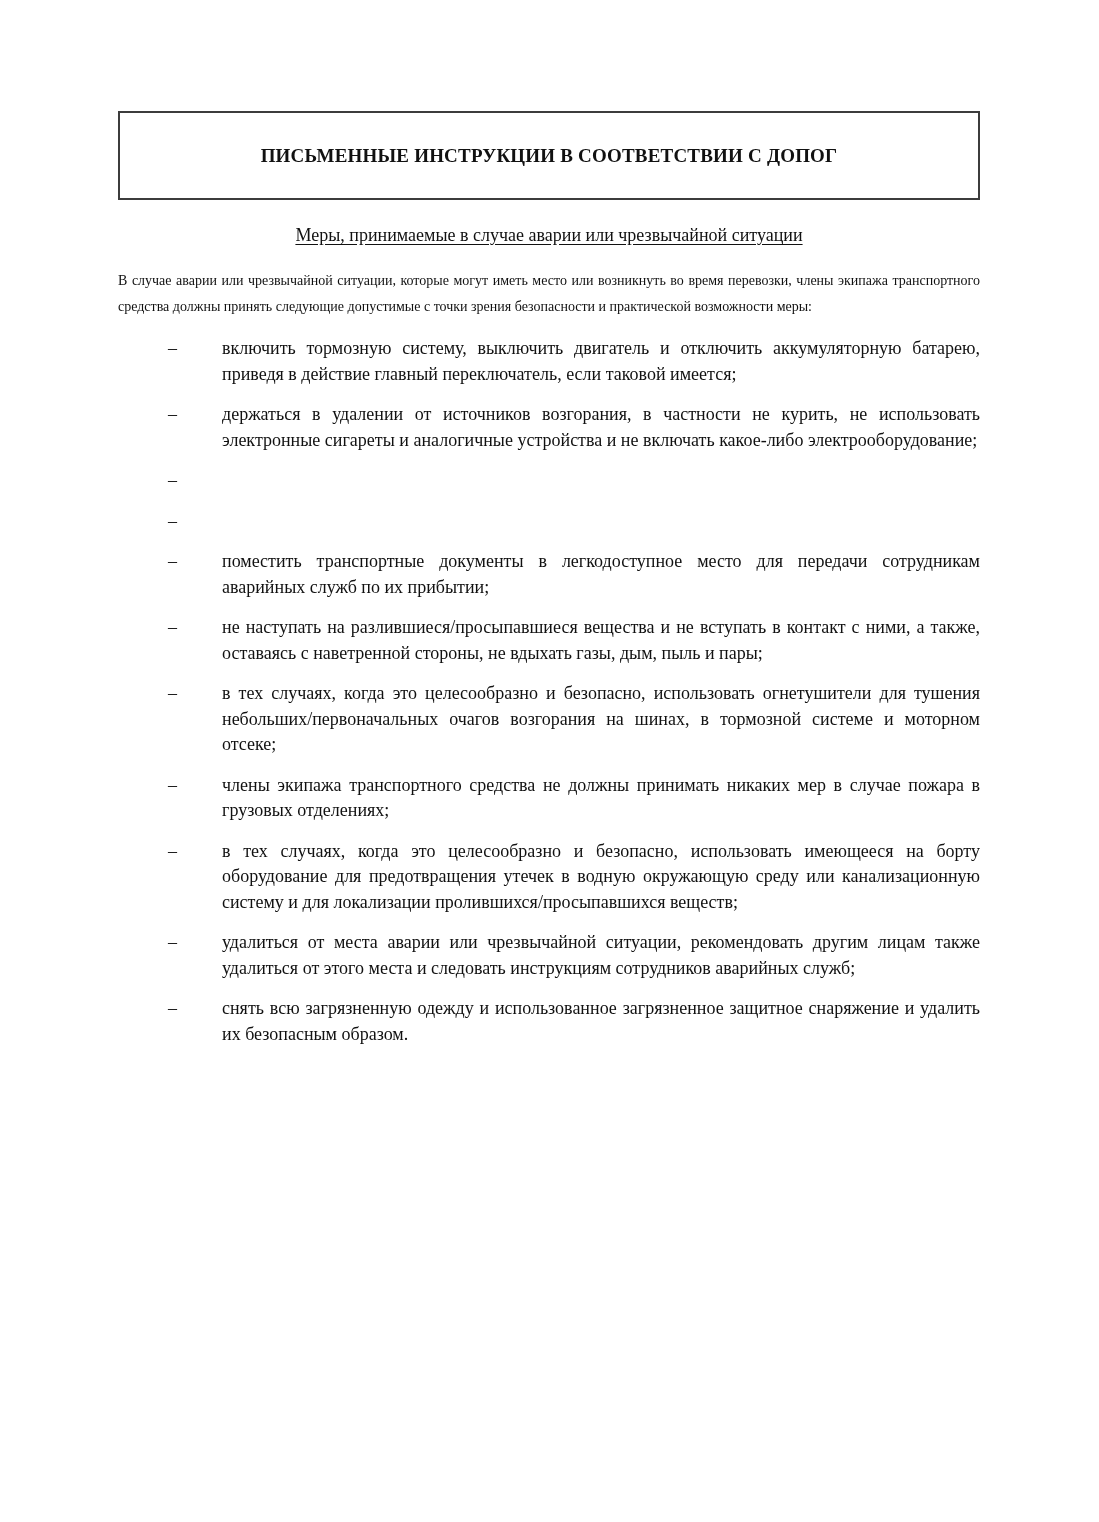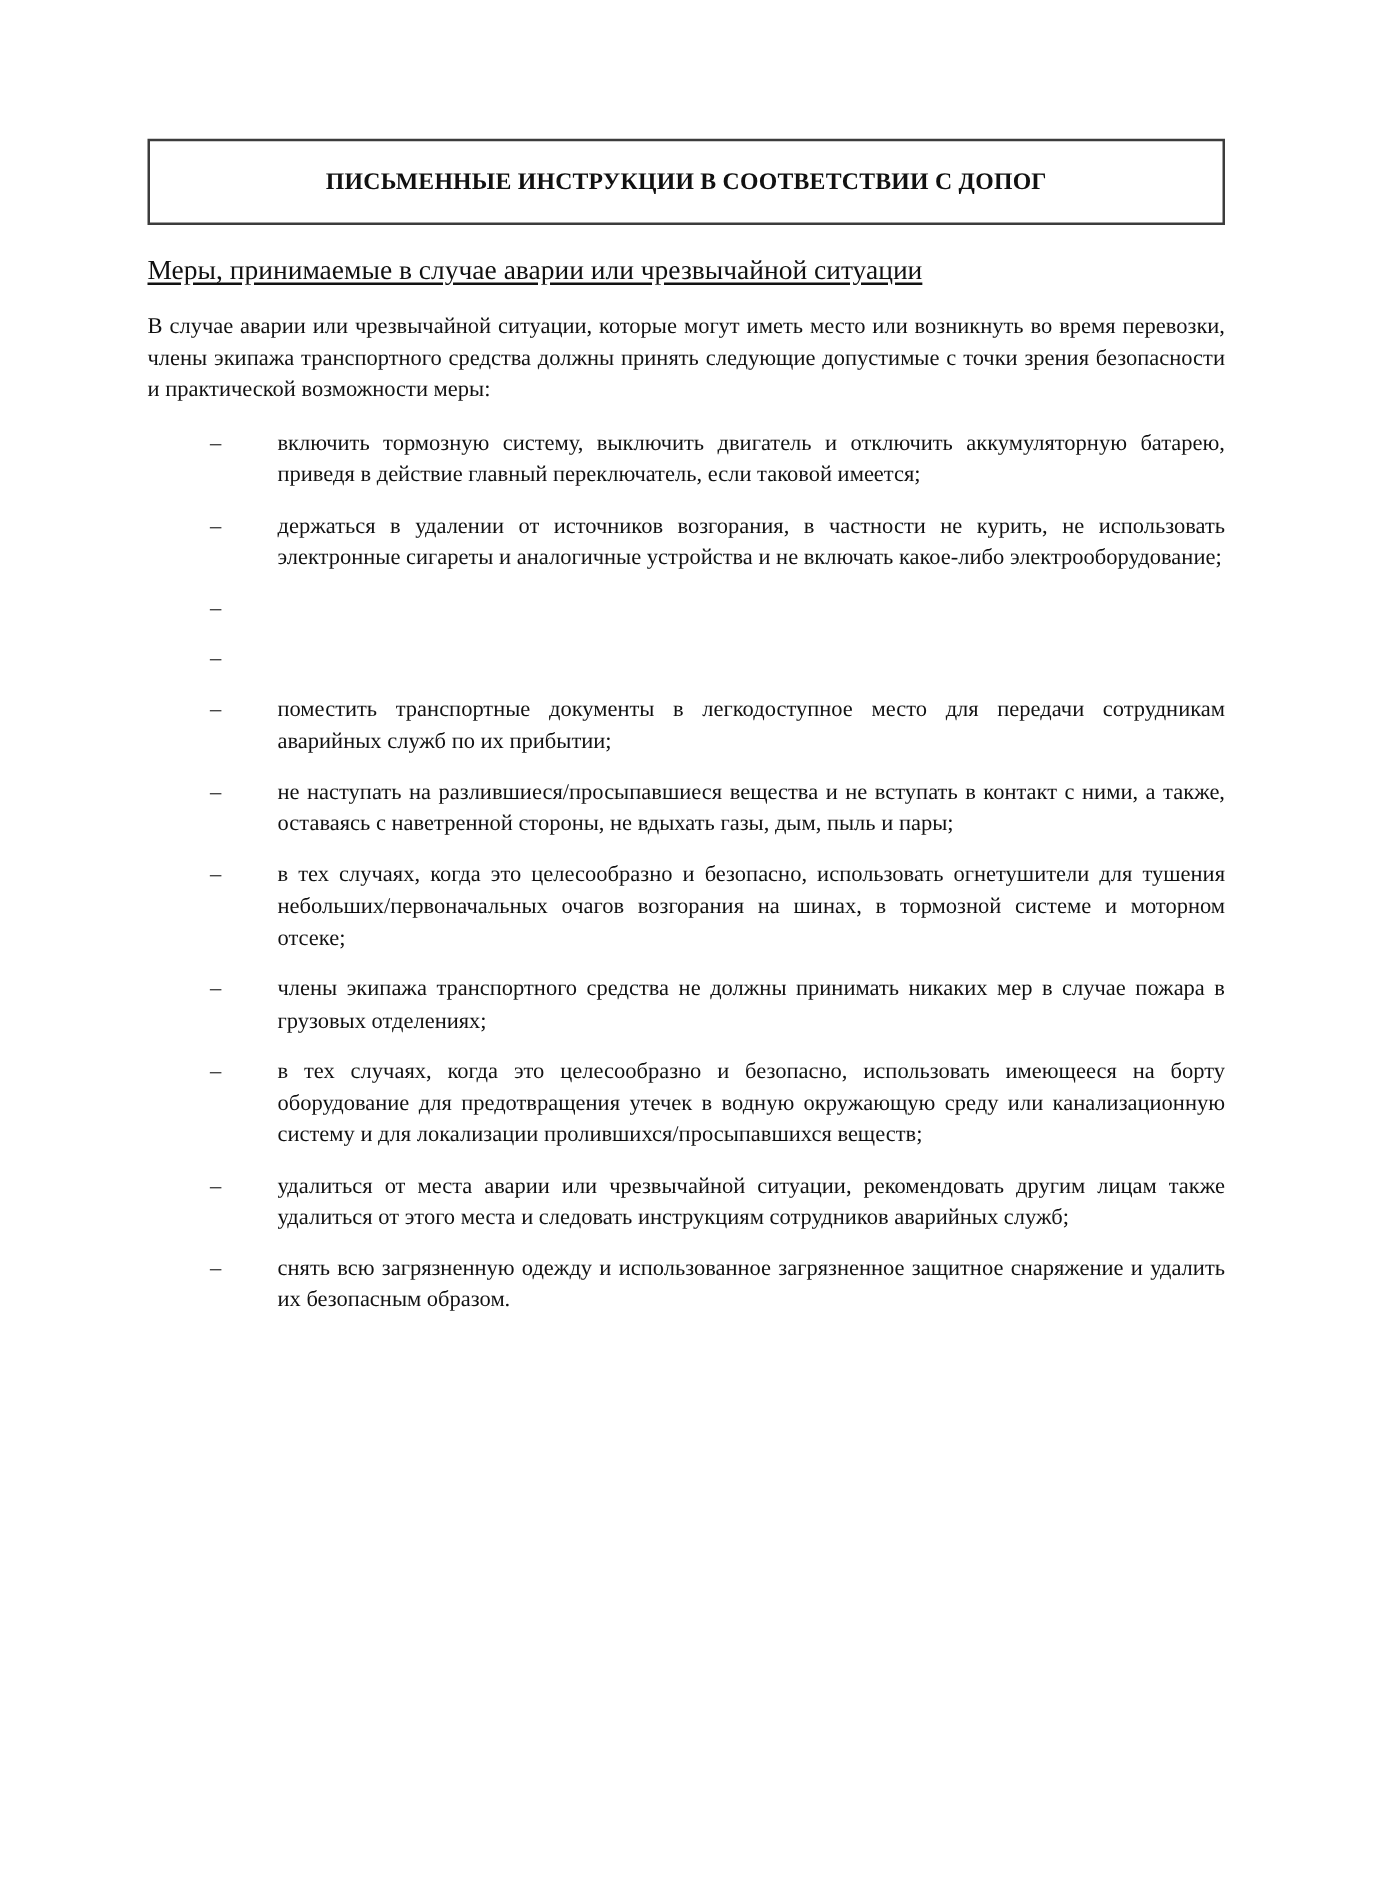--- a/index.html
+++ b/index.html
@@ -13,45 +13,45 @@
     height: 1522px;
     background: #ffffff;
     box-sizing: border-box;
     padding: 111px 119px 0 118px;
     font-family: "Liberation Serif", "DejaVu Serif", serif;
     color: #111111;
     overflow: hidden;
   }
   .title-box {
     border: 2px solid #3c3c3c;
-    height: 69px;
+    height: 89px;
     box-sizing: border-box;
     display: flex;
     align-items: center;
     justify-content: center;
   }
   .title-box .doc-title {
     font-size: 19px;
     font-weight: bold;
     letter-spacing: 0.2px;
     text-align: center;
   }
   .subtitle {
     margin-top: 23px;
-    text-align: left;
-    font-size: 22px;
+    text-align: center;
+    font-size: 18px;
     line-height: 25px;
   }
   .subtitle span {
     text-decoration: underline;
     text-underline-offset: 3px;
   }
   .intro {
     margin-top: 20px;
-    font-size: 18px;
+    font-size: 14px;
     line-height: 25.5px;
     text-align: justify;
   }
   .measures-list {
     margin-top: 17px;
   }
   .measure-item {
     display: flex;
     margin-bottom: 15px;
     font-size: 18px;

